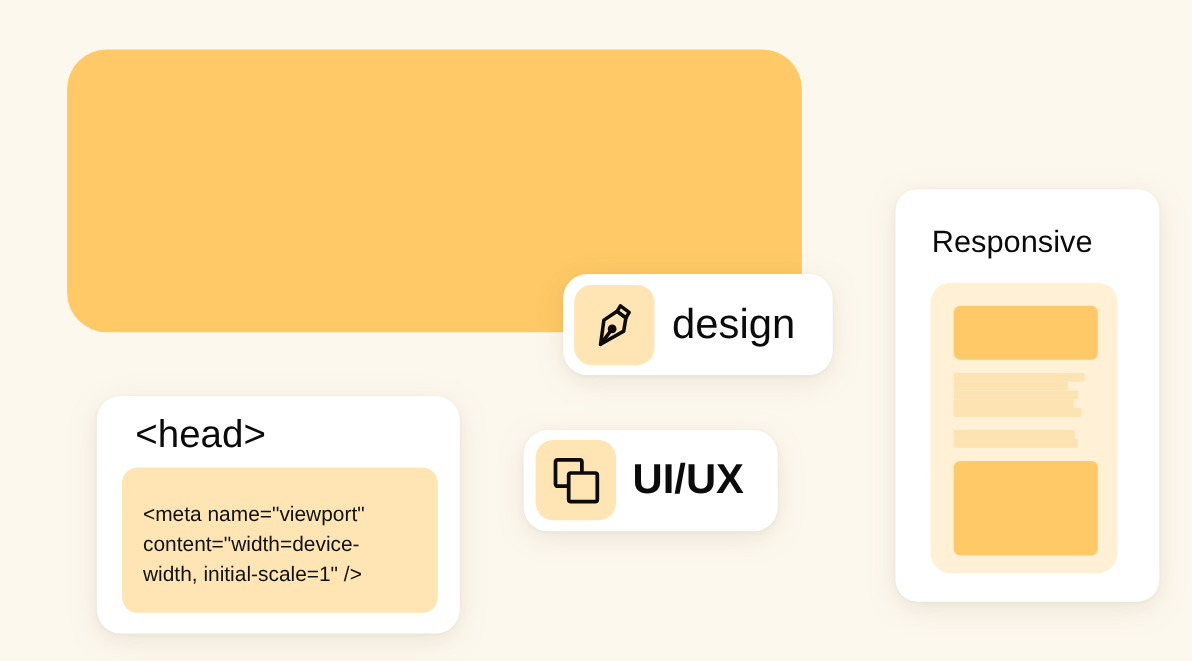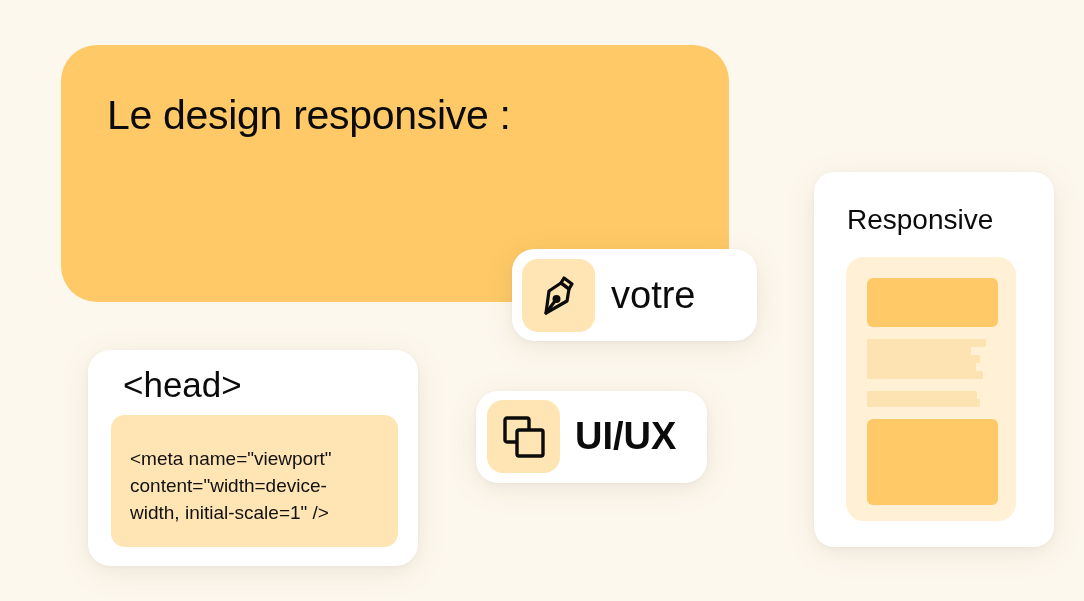--- a/index.html
+++ b/index.html
@@ -63,21 +63,21 @@
     .chip-design { left: 512px; top: 249px; width: 245px; height: 92px; }
     .chip-design .chip-icon { left: 10px; top: 10px; width: 73px; height: 73px; }
     .chip-design .chip-label { left: 99px; top: 27px; }
 
     
     .chip-uiux { left: 476px; top: 391px; width: 231px; height: 92px; }
     .chip-uiux .chip-icon { left: 11px; top: 9px; width: 73px; height: 73px; }
     .chip-uiux .chip-label { left: 99px; top: 26px; font-weight: bold; }
 
     
-    .head-card { left: 88px; top: 350px; width: 330px; height: 216px; }
+    .head-card { left: 88px; top: 360px; width: 330px; height: 216px; }
     .head-title {
       position: absolute;
       left: 35px;
       top: 15px;
       font-size: 35px;
       line-height: 40px;
       color: #0b0b0b;
       white-space: nowrap;
     }
     .code-box {
@@ -130,37 +130,36 @@
       background: #fee3b2;
       height: 8px;
       border-radius: 1px;
     }
   </style>
 </head>
 <body>
 
 <div class="hero">
   <h1 class="hero-title">
-    <span>Le design responsive :</span>
   </h1>
 </div>
 
 <div class="card chip-design">
   <div class="chip-icon">
     <svg width="40" height="44" viewBox="0 0 40 44" fill="none" stroke="#0b0b0b" stroke-width="3.2" stroke-linejoin="round" stroke-linecap="round">
 
       <path d="M25 4 L33 10 L30 15 L22 9 Z"></path>
 
       <path d="M22 9 L30 15 L28 27 L7 39 L10 17 Z"></path>
 
       <path d="M7 39 L16 27"></path>
       <circle cx="17.5" cy="25" r="2.4" fill="#0b0b0b"></circle>
     </svg>
   </div>
-  <span class="chip-label">votre</span>
+  <span class="chip-label">design</span>
 </div>
 
 <div class="card chip-uiux">
   <div class="chip-icon">
     <svg width="46" height="46" viewBox="0 0 46 46" fill="none" stroke="#0b0b0b" stroke-width="3.4" stroke-linejoin="round">
       <rect x="4" y="4" width="24" height="24" rx="2"></rect>
       <rect x="16" y="16" width="26" height="26" rx="2" fill="#fee5b3"></rect>
     </svg>
   </div>
   <span class="chip-label">UI/UX</span>

